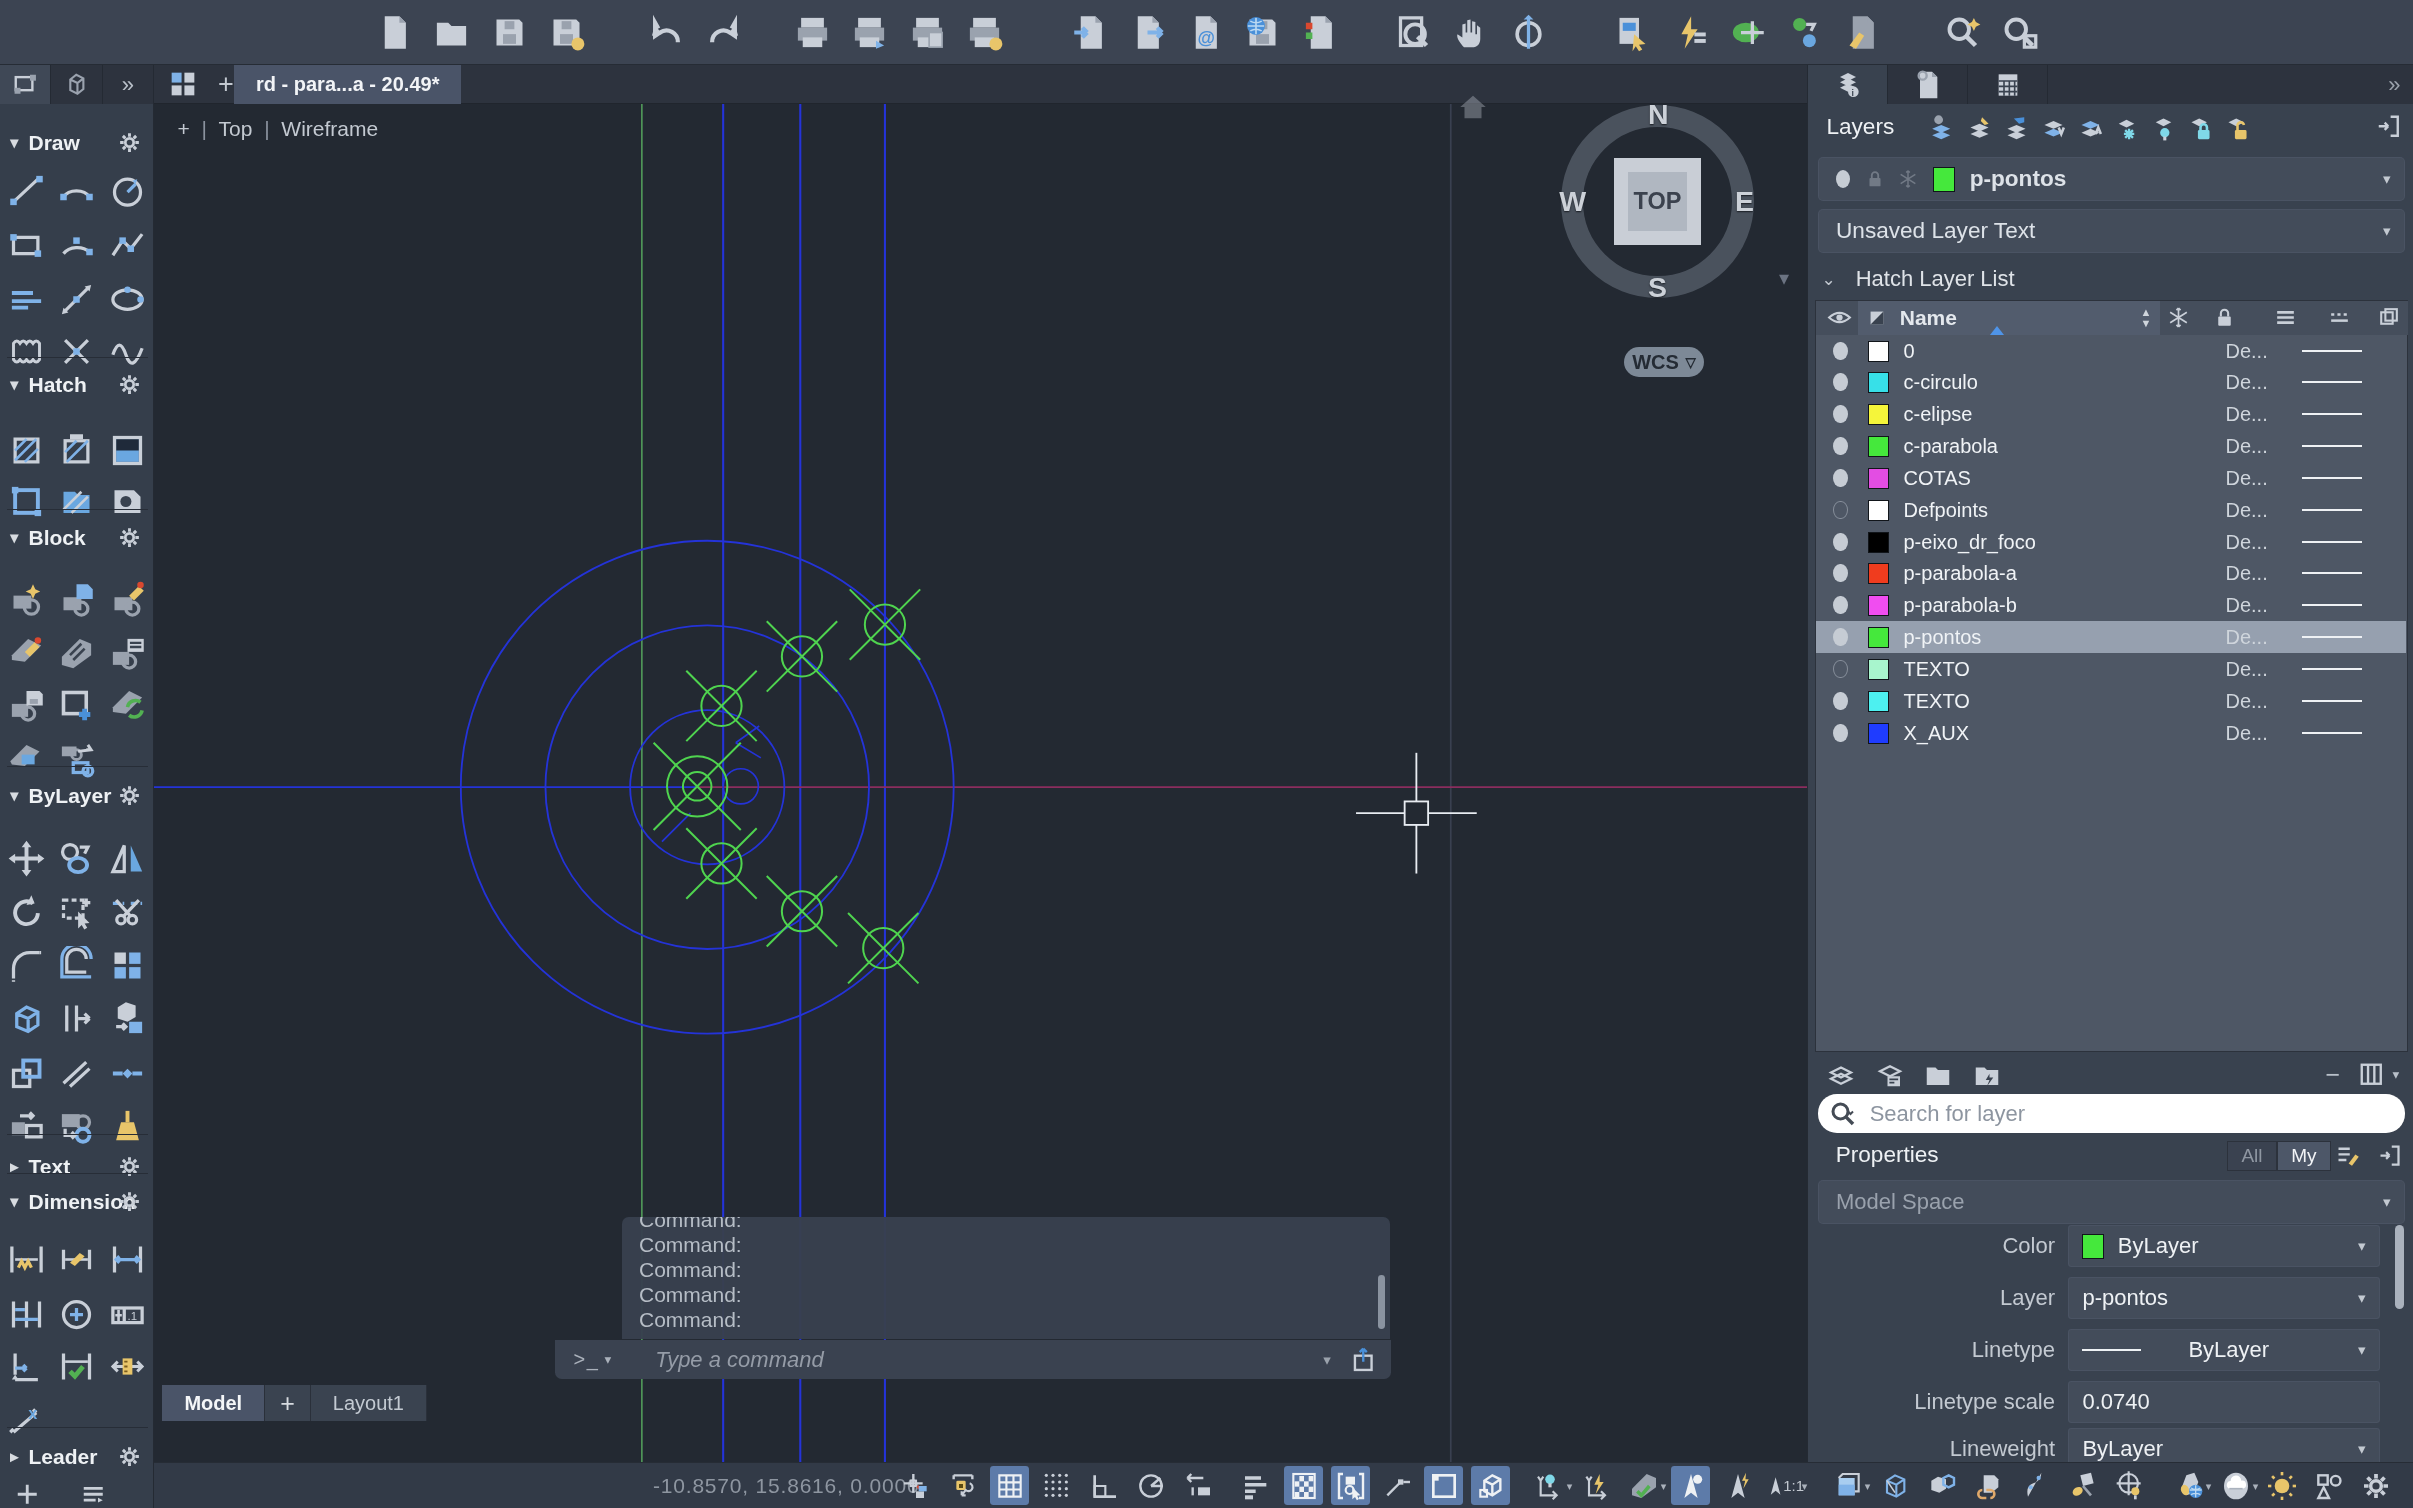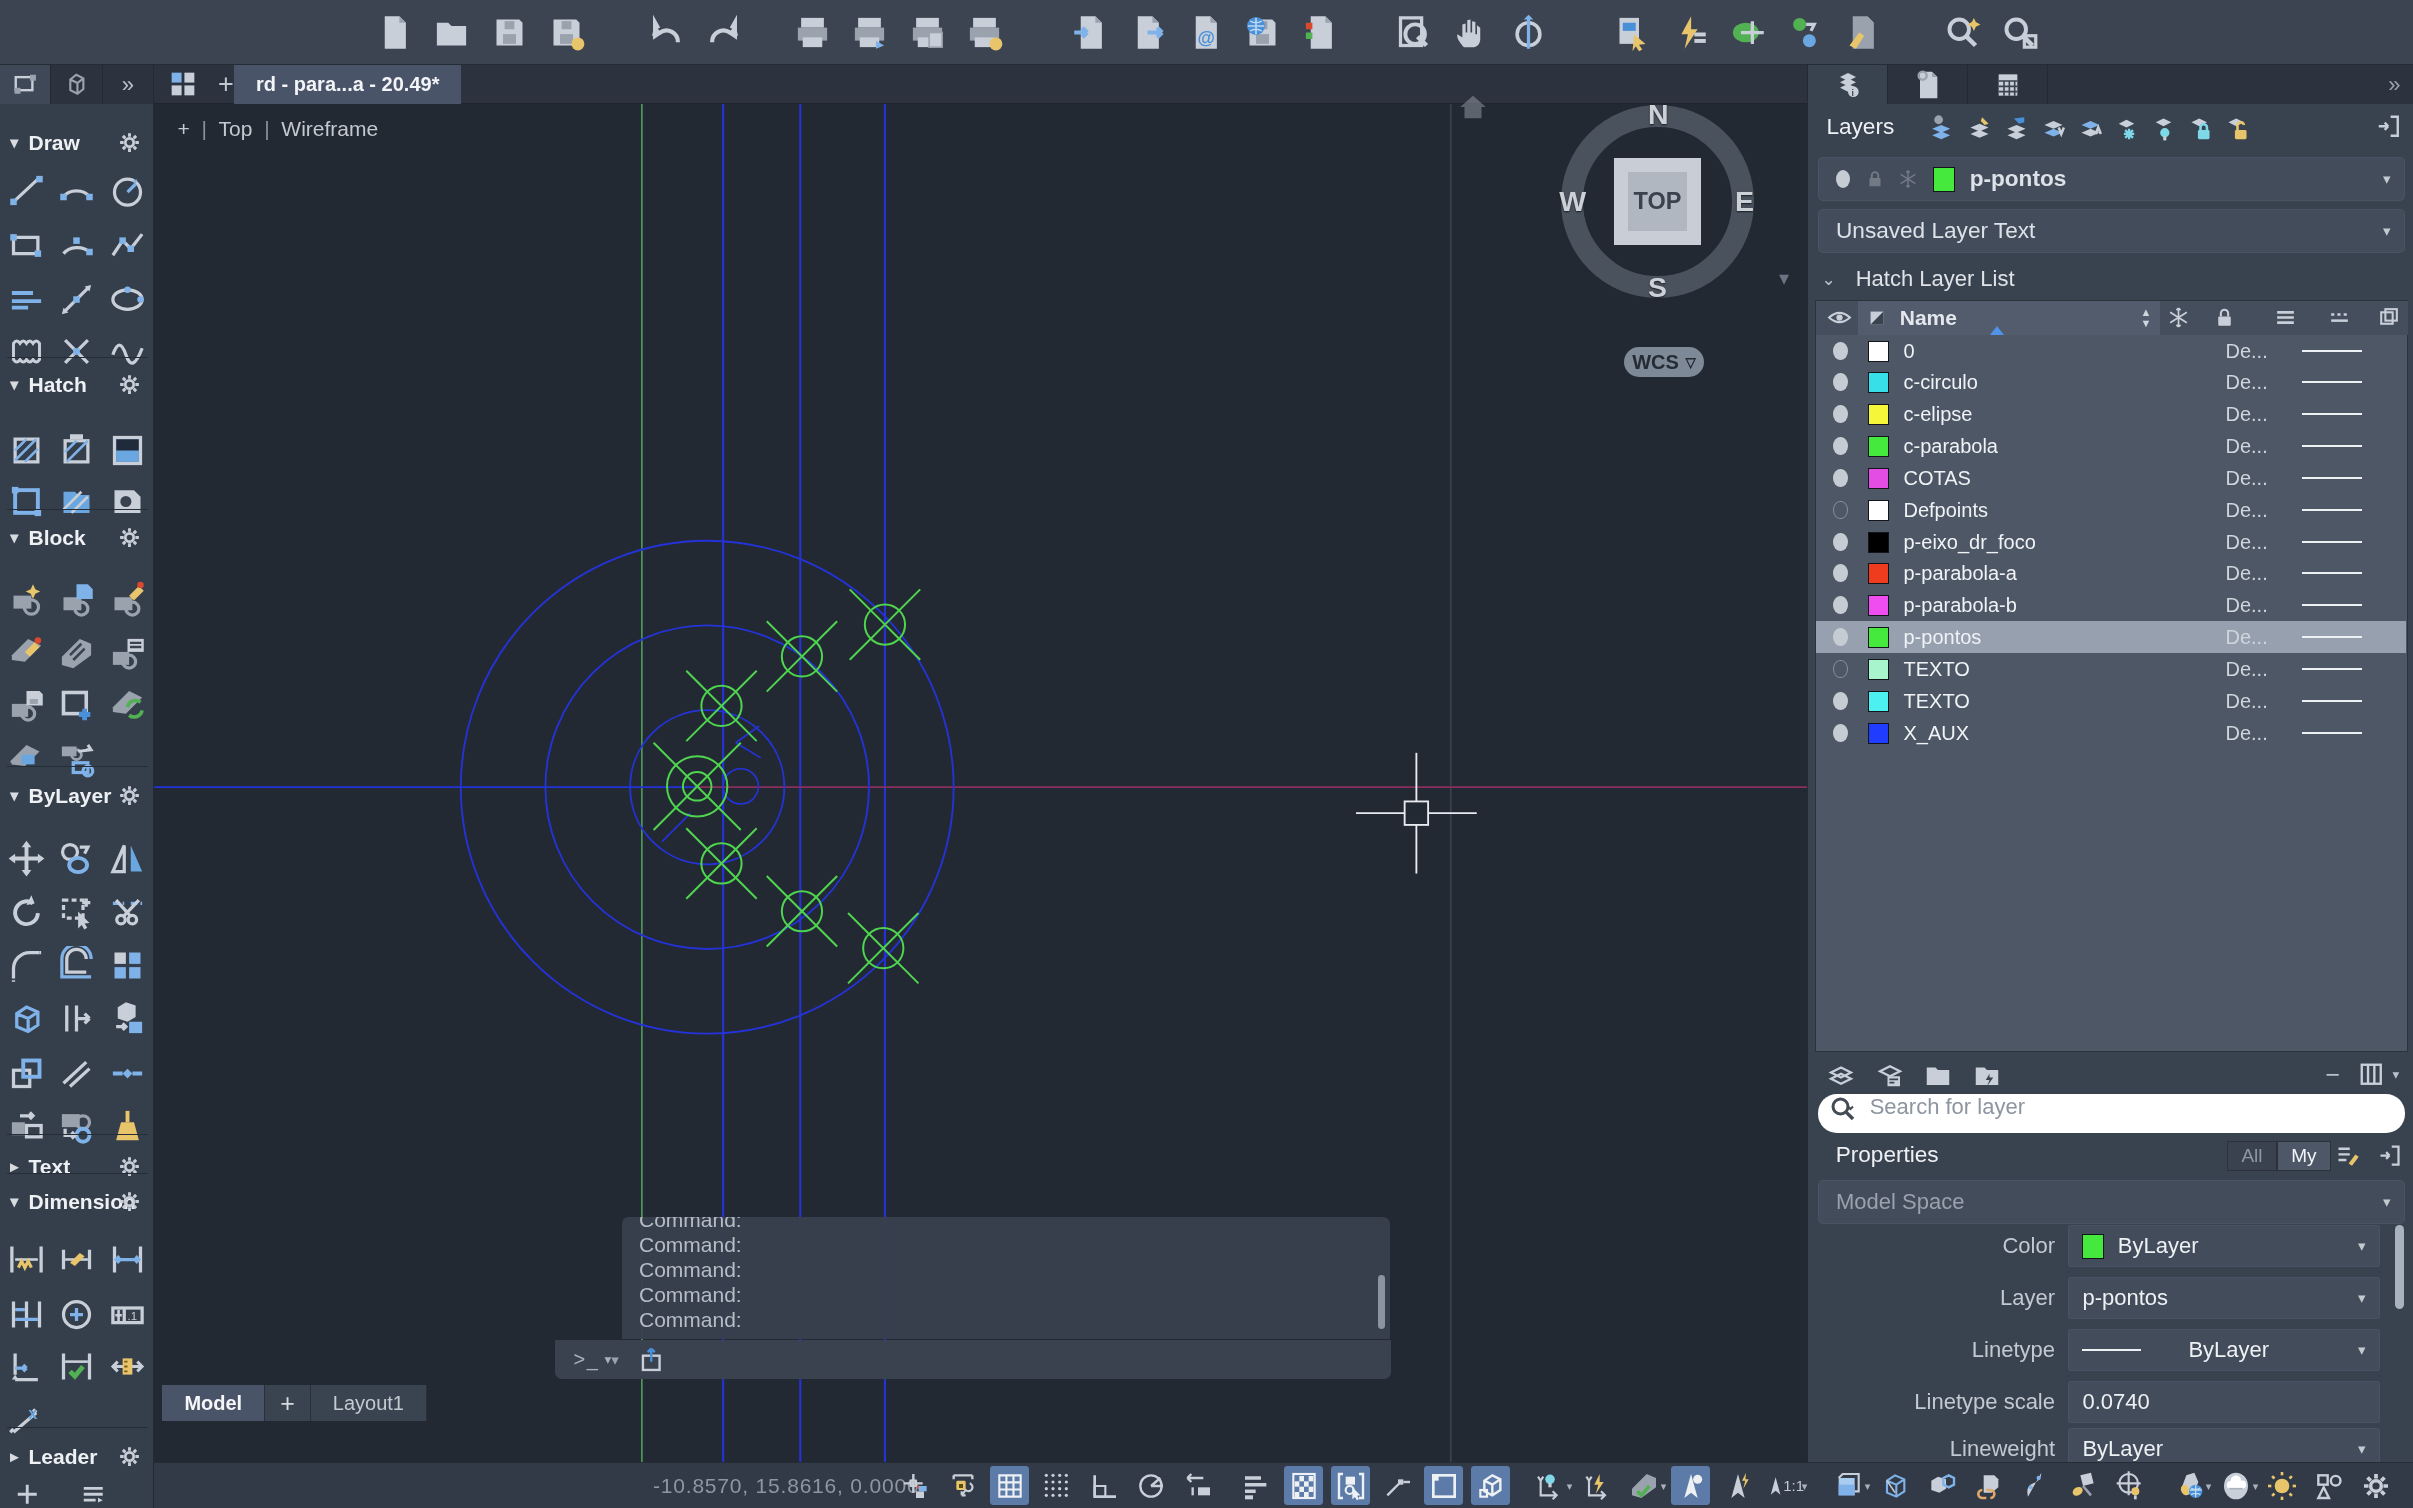--- a/index.html
+++ b/index.html
@@ -85,21 +85,21 @@
   .layer-row.selected { background:#96a0af; }
   .lr-dot { position:absolute; left:17px; width:14.2px; height:18.4px; border-radius:50%; background:#c6ccd4; }
   .lr-dot.off { background:transparent; border:1.7px solid #868e9a; }
   .lr-swatch { position:absolute; left:52px; width:21px; height:21px; border:1.7px solid #11151a; }
   .lr-name { position:absolute; left:87px; }
   .lr-lw { position:absolute; left:409px; color:#cfd5dc; }
   .lr-line { position:absolute; left:486px; width:60px; height:0; border-top:2.5px solid #eef1f4; }
 
   #ll-bottom { position:absolute; left:6.7px; top:991px; width:593px; height:37px; display:flex; align-items:center; gap:18.4px; padding-left:11.7px; }
   #ll-bottom .right { position:absolute; right:8.4px; display:flex; gap:17px; align-items:center; }
-  #layer-search { position:absolute; left:10px; top:1029px; width:587px; height:39px; background:#ffffff; border-radius:19px; display:flex; align-items:flex-start; color:#8d95a0; font-size:22px; }
+  #layer-search { position:absolute; left:10px; top:1029px; width:587px; height:39px; background:#ffffff; border-radius:19px; display:flex; align-items:center; color:#8d95a0; font-size:22px; }
   #layer-search .ph { margin-left:11.7px; }
 
   #props-header { position:absolute; left:0px; top:1074px; width:607px; height:35px; }
   #props-title { position:absolute; left:11.7px; top:3.4px; font-size:22.6px; color:#eef1f4;margin-left:16px; }
   #props-filter { position:absolute; left:419px; top:1.7px; display:flex; }
   .pf-btn { padding:3.4px 13.4px; font-size:19px; color:#8f97a2; background:#3a4250; border:0.8px solid #2c323c; }
   .pf-btn.active { background:#4d5768; color:#f2f4f7; }
   #props-edit { position:absolute; right:54px; top:3.4px; width:27px; height:27px; }
   #props-collapse { position:absolute; right:11.7px; top:3.4px; width:27px; height:27px; }
   #space-select { top:1115px; }
@@ -988,20 +988,21 @@
         <div class="cmd-line">Command:</div>
         <div class="cmd-line">Command:</div>
         <div class="cmd-line">Command:</div>
         <div class="cmd-line">Command:</div>
       </div>
     <div id="cmd-scroll"></div>
   </div>
   <div id="cmd-input">
     <span id="cmd-prompt">&gt;_</span>
     <span id="cmd-prompt-arrow">▾</span>
+    <span id="cmd-placeholder">Type a command</span>
     <span id="cmd-dd">▾</span>
     <span class="ico" style="width:28.5px;height:28.5px;margin-right:13.4px">
         <svg viewBox="0 0 24 24" width="100%" height="100%">
           <rect x="5" y="9" width="14" height="12" fill="none" stroke="#c9cfd8" stroke-width="2"></rect>
           <path d="M12 14V3m0 0-3 3m3-3 3 3" stroke="#4a90d9" stroke-width="2" fill="none"></path>
         </svg>
       </span>
   </div>
 
   <div id="layout-tabs">

